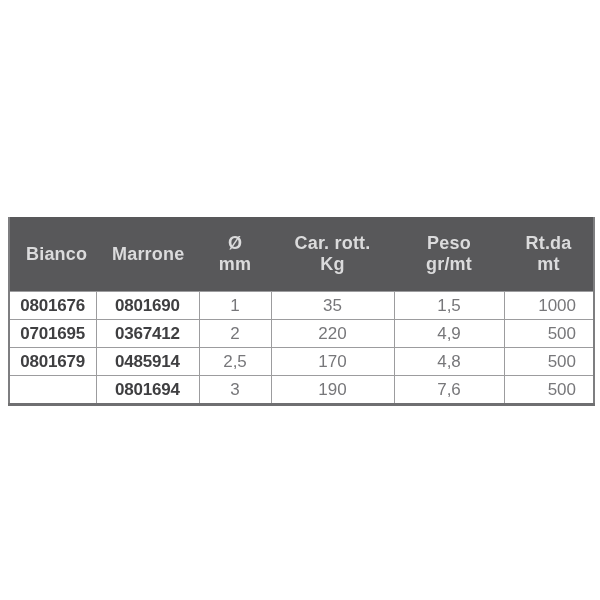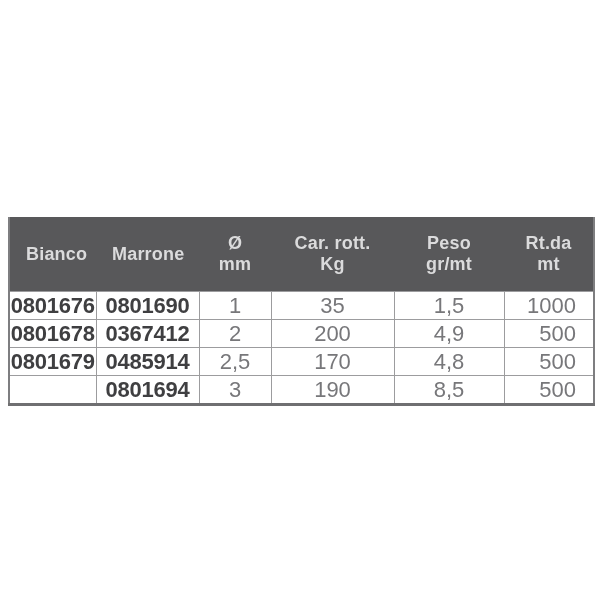--- a/index.html
+++ b/index.html
@@ -36,21 +36,21 @@
     height: 40px;
     text-align: center;
     padding: 16px;
     letter-spacing: 0.2px;
     border: 0;
   }
   table.spec tbody td {
     border: 1px solid #9c9c9e;
     height: 27px;
     padding: 0;
-    font-size: 22px;
+    font-size: 17px;
     text-align: center;
     color: #77777a;
     background: #ffffff;
     white-space: nowrap;
     overflow: hidden;
   }
   table.spec tbody td.code {
     font-weight: 700;
     color: #3f3f41;
     letter-spacing: -0.2px;
@@ -87,38 +87,38 @@
     <tbody>
       <tr>
         <td class="code">0801676</td>
         <td class="code">0801690</td>
         <td>1</td>
         <td>35</td>
         <td>1,5</td>
         <td class="rt">1000</td>
       </tr>
       <tr>
-        <td class="code">0801678</td>
+        <td class="code">0701695</td>
         <td class="code">0367412</td>
         <td>2</td>
-        <td>200</td>
+        <td>220</td>
         <td>4,9</td>
         <td class="rt">500</td>
       </tr>
       <tr>
         <td class="code">0801679</td>
         <td class="code">0485914</td>
         <td>2,5</td>
         <td>170</td>
         <td>4,8</td>
         <td class="rt">500</td>
       </tr>
       <tr>
         <td class="code"></td>
         <td class="code">0801694</td>
         <td>3</td>
         <td>190</td>
-        <td>8,5</td>
+        <td>7,6</td>
         <td class="rt">500</td>
       </tr>
     </tbody>
   </table>
 </div>
 
 </body></html>

